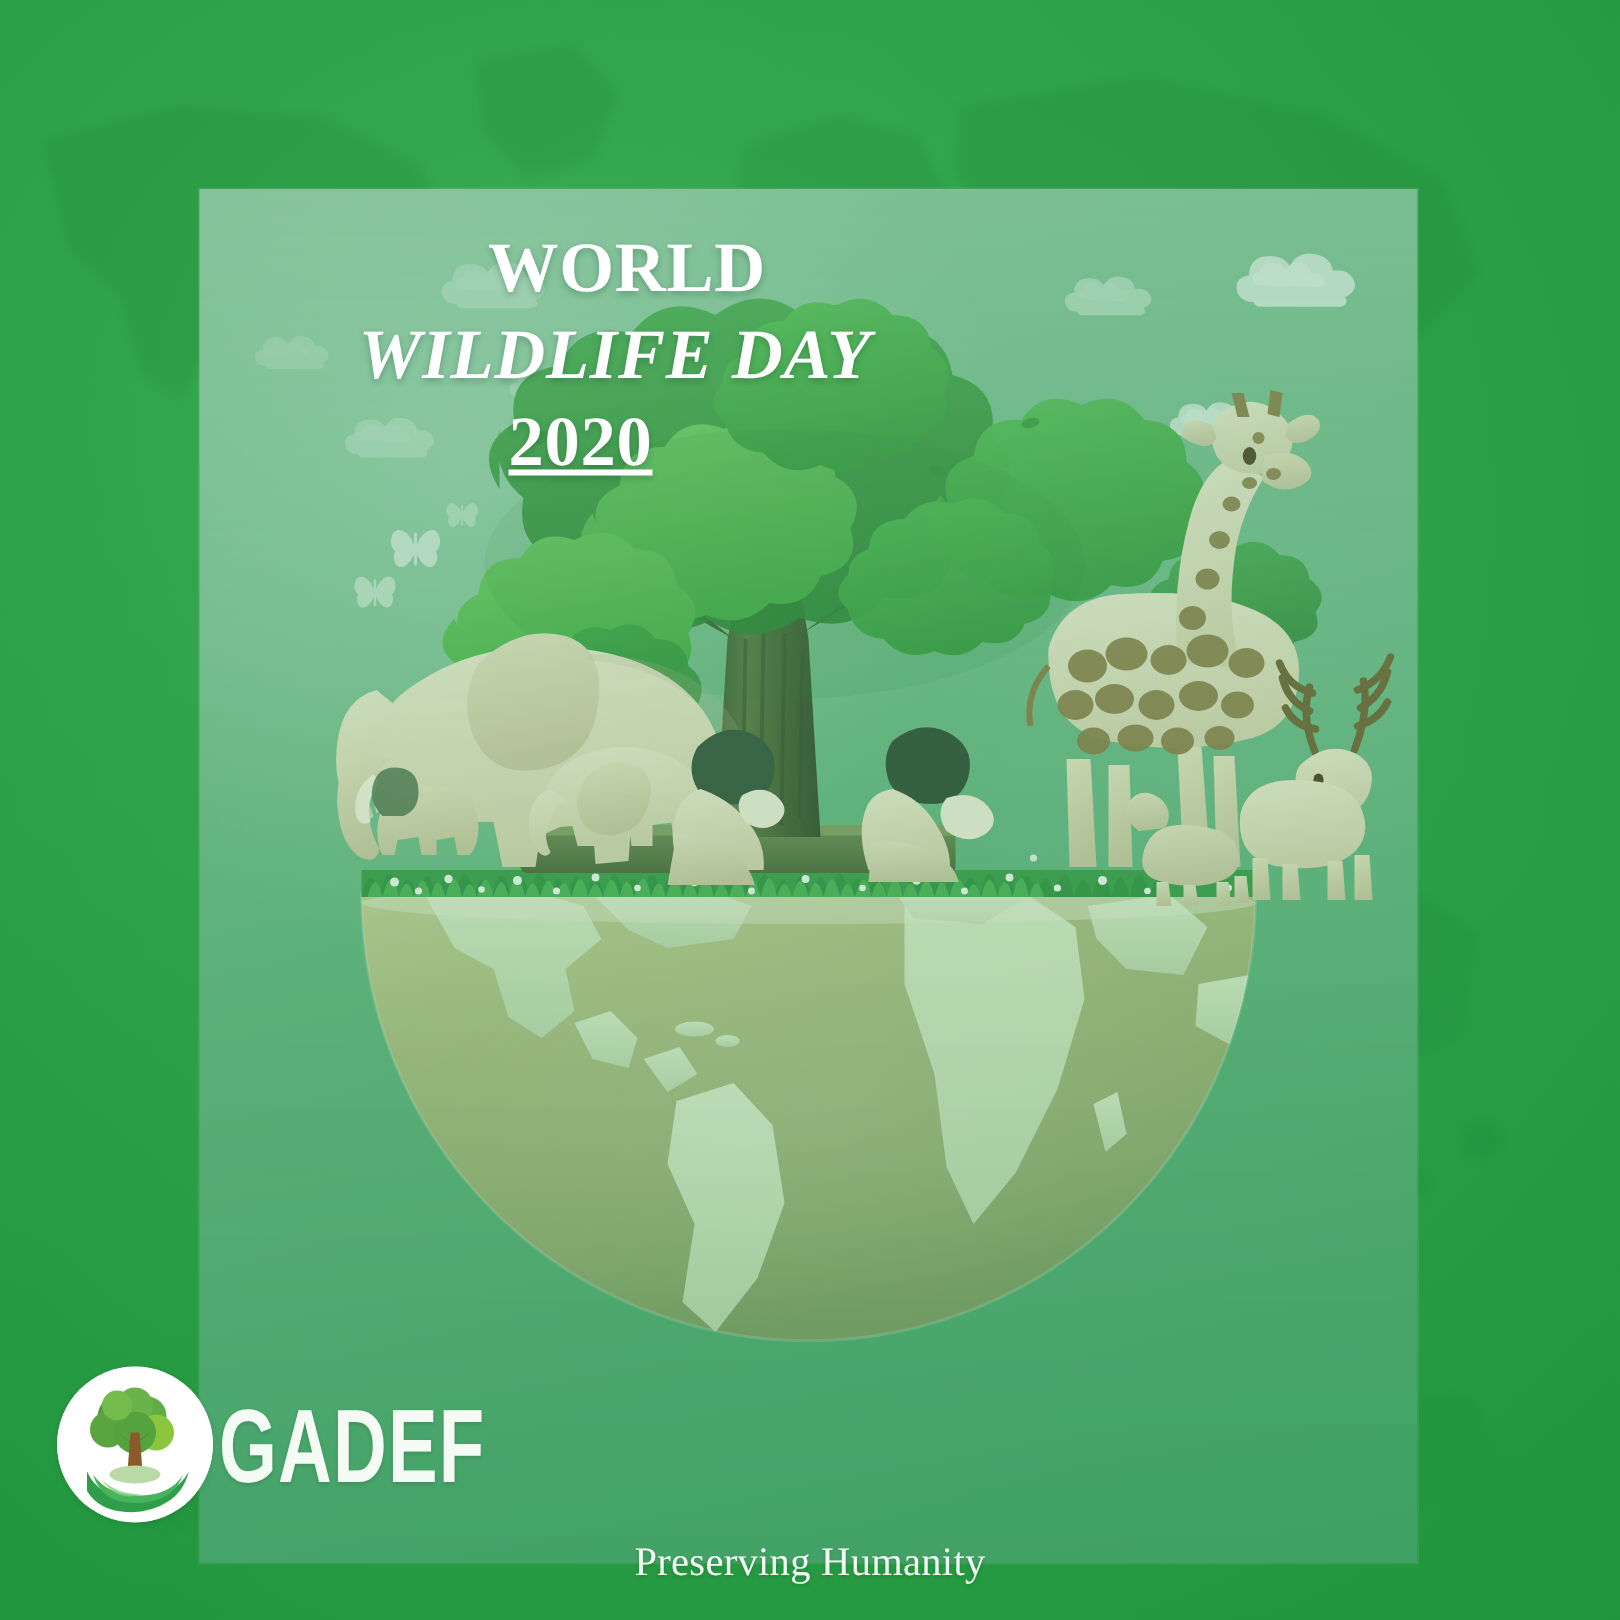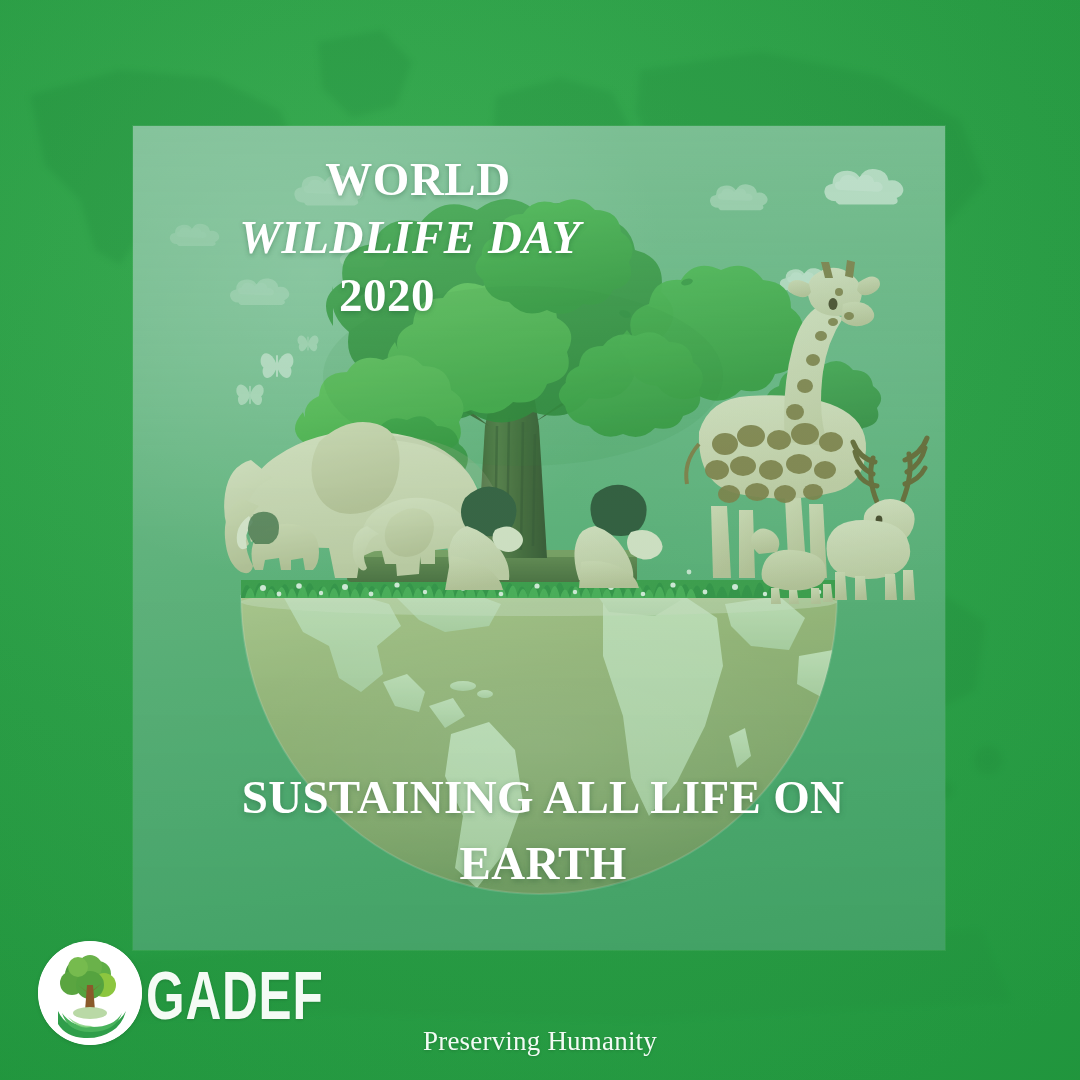--- a/index.html
+++ b/index.html
@@ -25,21 +25,21 @@
   #bg-vignette{
     position:absolute; inset:0;
     background:radial-gradient(ellipse 110% 110% at 50% 45%, rgba(255,255,255,.05) 0%, rgba(0,0,0,.05) 75%, rgba(0,0,0,.10) 100%);
     pointer-events:none;
   }
 
   
   #poster-panel{
     position:absolute;
     left:133px; top:126px;
-    width:812px; height:824px;
+    width:812px; height:916px;
     overflow:hidden;
     background:
       linear-gradient(170deg, #8cc79f 0%, #74bd8c 28%, #5cb179 58%, #4aa86c 82%, #41a263 100%);
     box-shadow:0 0 0 1px rgba(255,255,255,.07);
   }
   
   #panel-haze{
     position:absolute; inset:0;
     background:
       radial-gradient(ellipse 70% 60% at 22% 18%, rgba(176,219,194,.55) 0%, rgba(176,219,194,0) 62%),
@@ -66,21 +66,21 @@
     font-family:"Liberation Serif", serif;
     font-weight:bold;
     font-size:47px;
     line-height:58px;
     letter-spacing:.5px;
     text-shadow:0 2px 5px rgba(20,70,40,.32);
   }
   #headline .hl-line{ display:block; white-space:nowrap; }
   #hl-1{ margin-left:10px; }
   #hl-2{ margin-left:-6px;font-style:italic; }
-  #hl-3{ margin-left:-52px; }
+  #hl-3{ margin-left:-52px;text-decoration:underline; }
 
   
   #subhead{
     position:absolute;
     left:40px; top:638px;
     width:740px;
     text-align:center;
     z-index:40;
     color:#ffffff;
     font-family:"Liberation Serif", serif;
@@ -88,21 +88,21 @@
     font-size:47px;
     line-height:66px;
     letter-spacing:.3px;
     text-shadow:0 2px 6px rgba(20,70,40,.34);
   }
   #subhead .sh-line{ display:block; white-space:nowrap; }
 
   
   #footer-bar{
     position:absolute;
-    left:0; top:933px;
+    left:0; top:903px;
     width:940px; height:130px;
     z-index:30;
     padding-left:31px;
   }
   #logo-mark{
     position:absolute;
     left:38px; top:8px;
     width:104px; height:104px;
     border-radius:50%;
     background:#ffffff;
@@ -535,24 +535,20 @@
   </svg>
 
   <div id="panel-overlay-tint"></div>
 
   <div id="headline">
     <span class="hl-line" id="hl-1">WORLD</span>
     <span class="hl-line" id="hl-2">WILDLIFE DAY</span>
     <span class="hl-line" id="hl-3">2020</span>
   </div>
 
-  <div id="subhead">
-    <span class="sh-line">SUSTAINING ALL LIFE ON</span>
-    <span class="sh-line">EARTH</span>
-  </div>
 </div>
 
 <div id="footer-bar">
 
   <div id="logo-mark">
     <svg viewBox="0 0 104 104" width="104" height="104" aria-hidden="true">
       <circle cx="52" cy="52" r="52" fill="#ffffff"></circle>
 
       <g>
         <circle cx="44" cy="34" r="17" fill="#4f9b3e"></circle>

